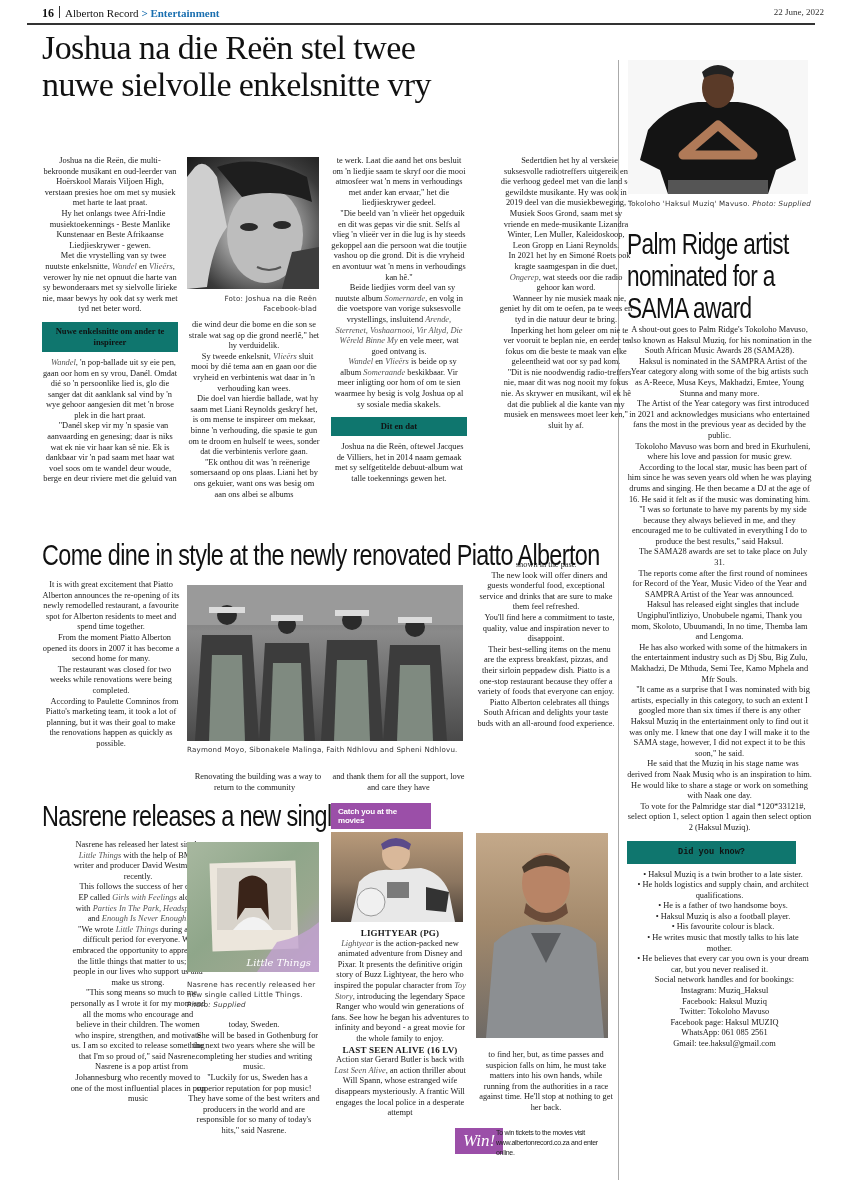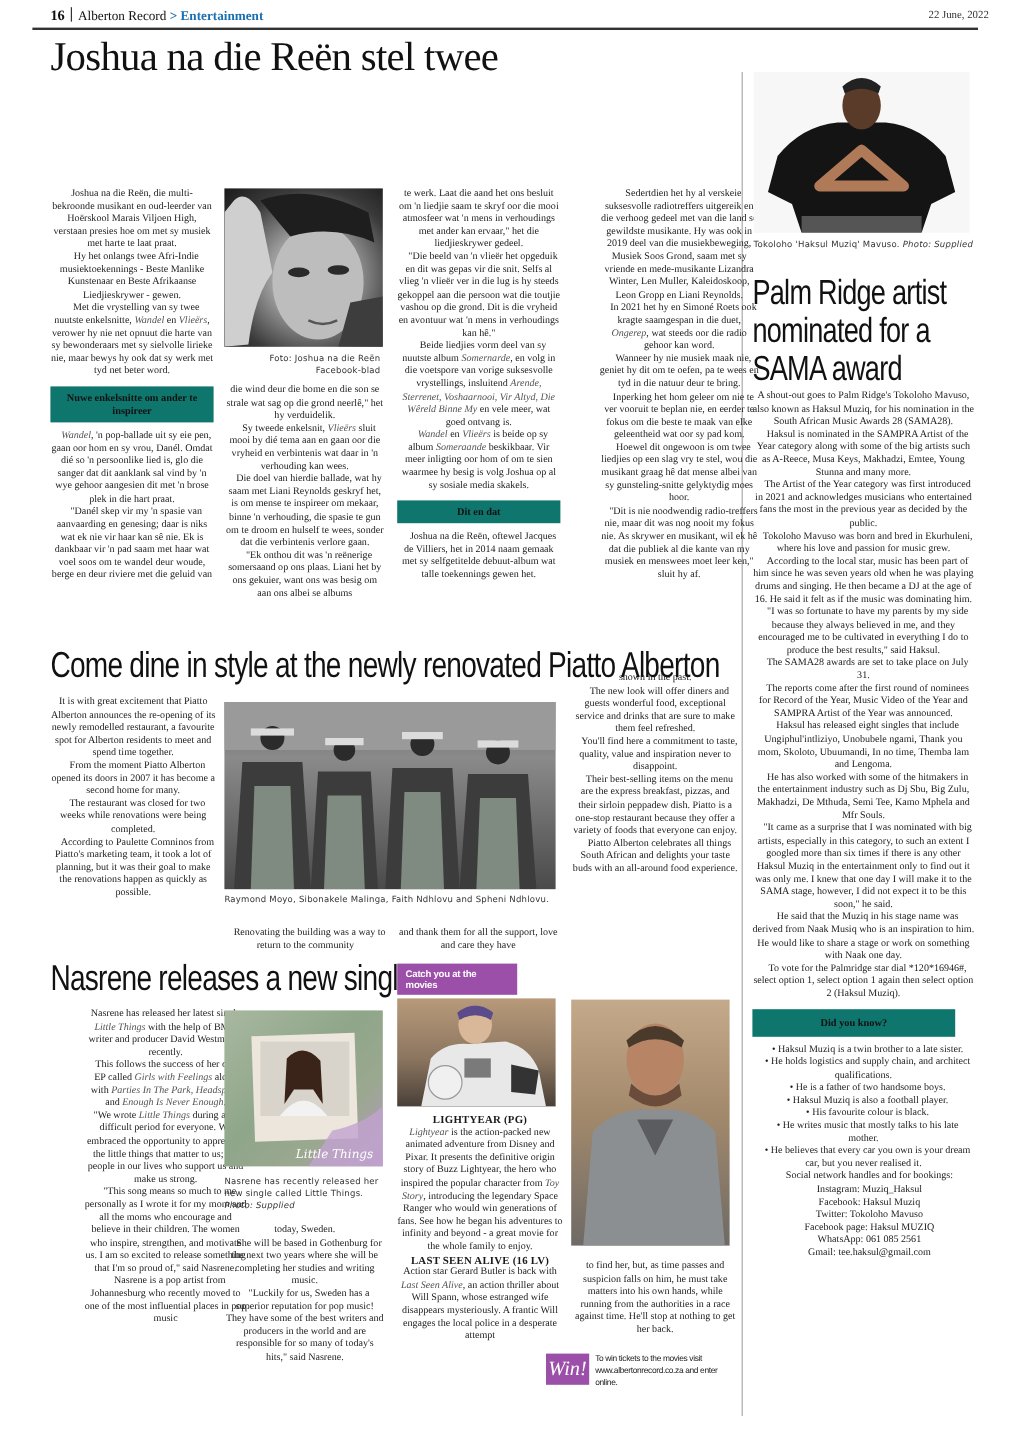--- a/index.html
+++ b/index.html
@@ -45,20 +45,21 @@
   <span class="section">&gt;</span>
   <span class="section">Entertainment</span>
   <span class="date">22 June, 2022</span>
 </div>
 <div class="abs header-rule"></div>
 
 <div class="vrule" style="left:618px; top:60px; height:1120px;"></div>
 
 <div class="abs" style="left:42px; top:29px; width:580px;">
   <div class="headline" style="font-family:'Liberation Serif',serif; font-size:34px; line-height:37px; letter-spacing:-0.6px;">Joshua na die Reën stel twee</div>
+  <div class="headline" style="font-family:'Liberation Serif',serif; font-size:34px; line-height:37px; letter-spacing:-0.6px;">nuwe sielvolle enkelsnitte vry</div>
 </div>
 
 <div class="abs body-text" style="left:42px; top:156px; width:136px;">
   <p class="first">Joshua na die Reën, die multi-bekroonde musikant en oud-leerder van Hoërskool Marais Viljoen High, verstaan presies hoe om met sy musiek met harte te laat praat.</p>
   <p>Hy het onlangs twee Afri-Indie musiektoekennings - Beste Manlike Kunstenaar en Beste Afrikaanse Liedjieskrywer - gewen.</p>
   <p><span>Met die vrystelling van sy twee nuutste enkelsnitte, </span><em>Wandel</em><span> en </span><em>Vlieërs</em><span>, verower hy nie net opnuut die harte van sy bewonderaars met sy sielvolle lirieke nie, maar bewys hy ook dat sy werk met tyd net beter word.</span></p>
   <div class="grey-box" style="margin:7px 0 6px 0;">Nuwe enkelsnitte om ander te inspireer</div>
   <p><em>Wandel</em><span>, 'n pop-ballade uit sy eie pen, gaan oor hom en sy vrou, Danél. Omdat dié so 'n persoonlike lied is, glo die sanger dat dit aanklank sal vind by 'n wye gehoor aangesien dit met 'n brose plek in die hart praat.</span></p>
   <p>"Danél skep vir my 'n spasie van aanvaarding en genesing; daar is niks wat ek nie vir haar kan sê nie. Ek is dankbaar vir 'n pad saam met haar wat voel soos om te wandel deur woude, berge en deur riviere met die geluid van</p>
 </div>
@@ -90,21 +91,20 @@
   <p><em>Wandel</em><span> en </span><em>Vlieërs</em><span> is beide op sy album </span><em>Someraande</em><span> beskikbaar. Vir meer inligting oor hom of om te sien waarmee hy besig is volg Joshua op al sy sosiale media skakels.</span></p>
   <div class="grey-box" style="margin:7px 0 6px 0;">Dit en dat</div>
   <p>Joshua na die Reën, oftewel Jacques de Villiers, het in 2014 naam gemaak met sy selfgetitelde debuut-album wat talle toekennings gewen het.</p>
 </div>
 
 <div class="abs body-text" style="left:498px; top:156px; width:136px;">
   <p>Sedertdien het hy al verskeie suksesvolle radiotreffers uitgereik en die verhoog gedeel met van die land se gewildste musikante. Hy was ook in 2019 deel van die musiekbeweging, Musiek Soos Grond, saam met sy vriende en mede-musikante Lizandra Winter, Len Muller, Kaleidoskoop, Leon Gropp en Liani Reynolds.</p>
   <p><span>In 2021 het hy en Simoné Roets ook kragte saamgespan in die duet, </span><em>Ongerep</em><span>, wat steeds oor die radio gehoor kan word.</span></p>
   <p>Wanneer hy nie musiek maak nie, geniet hy dit om te oefen, pa te wees en tyd in die natuur deur te bring.</p>
   <p>Inperking het hom geleer om nie te ver vooruit te beplan nie, en eerder te fokus om die beste te maak van elke geleentheid wat oor sy pad kom.</p>
-  <p>Hoewel dit ongewoon is om twee liedjies op een slag vry te stel, wou die musikant graag hê dat mense albei van sy gunsteling-snitte gelyktydig moes hoor.</p>
   <p>"Dit is nie noodwendig radio-treffers nie, maar dit was nog nooit my fokus nie. As skrywer en musikant, wil ek hê dat die publiek al die kante van my musiek en menswees moet leer ken," sluit hy af.</p>
 </div>
 
 <div class="photo" style="left:628px; top:60px; width:180px; height:134px; background:#f7f7f7;">
   <svg width="180" height="134" viewBox="0 0 180 134">
     <path d="M20 70 Q40 45 70 42 L110 42 Q140 45 160 70 L168 100 L148 110 L140 134 L40 134 L32 110 L12 100 Z" fill="#141414"></path>
     <ellipse cx="90" cy="28" rx="16" ry="20" fill="#5a3a28"></ellipse>
     <path d="M74 12 Q90 -2 106 12 L104 18 Q90 10 76 18 Z" fill="#222"></path>
     <path d="M55 95 L90 65 L125 95 Z" fill="none" stroke="#b07a58" stroke-width="9" stroke-linejoin="round"></path>
     <rect x="40" y="120" width="100" height="14" fill="#555"></rect>
@@ -124,22 +124,22 @@
   <p>The Artist of the Year category was first introduced in 2021 and acknowledges musicians who entertained fans the most in the previous year as decided by the public.</p>
   <p>Tokoloho Mavuso was born and bred in Ekurhuleni, where his love and passion for music grew.</p>
   <p>According to the local star, music has been part of him since he was seven years old when he was playing drums and singing. He then became a DJ at the age of 16. He said it felt as if the music was dominating him.</p>
   <p>"I was so fortunate to have my parents by my side because they always believed in me, and they encouraged me to be cultivated in everything I do to produce the best results," said Haksul.</p>
   <p>The SAMA28 awards are set to take place on July 31.</p>
   <p>The reports come after the first round of nominees for Record of the Year, Music Video of the Year and SAMPRA Artist of the Year was announced.</p>
   <p>Haksul has released eight singles that include Ungiphul'intliziyo, Unobubele ngami, Thank you mom, Skoloto, Ubuumandi, In no time, Themba lam and Lengoma.</p>
   <p>He has also worked with some of the hitmakers in the entertainment industry such as Dj Sbu, Big Zulu, Makhadzi, De Mthuda, Semi Tee, Kamo Mphela and Mfr Souls.</p>
   <p>"It came as a surprise that I was nominated with big artists, especially in this category, to such an extent I googled more than six times if there is any other Haksul Muziq in the entertainment only to find out it was only me. I knew that one day I will make it to the SAMA stage, however, I did not expect it to be this soon," he said.</p>
   <p>He said that the Muziq in his stage name was derived from Naak Musiq who is an inspiration to him. He would like to share a stage or work on something with Naak one day.</p>
-  <p>To vote for the Palmridge star dial *120*16946#, select option 1, select option 1 again then select option 2 (Haksul Muziq).</p>
-  <div class="grey-box" style="margin:7px 16px 6px 0; padding:6px 9px;">Did you know?</div>
+  <p>To vote for the Palmridge star dial *120*33121#, select option 1, select option 1 again then select option 2 (Haksul Muziq).</p>
+  <div class="grey-box" style="margin:7px 16px 6px 0; padding:6px 9px;font-family:Liberation Mono, monospace;">Did you know?</div>
   <div>
     <p>• Haksul Muziq is a twin brother to a late sister.</p>
     <p>• He holds logistics and supply chain, and architect qualifications.</p>
     <p>• He is a father of two handsome boys.</p>
     <p>• Haksul Muziq is also a football player.</p>
     <p>• His favourite colour is black.</p>
     <p>• He writes music that mostly talks to his late mother.</p>
     <p>• He believes that every car you own is your dream car, but you never realised it.</p>
   </div>
   <div style="padding-left:10px;">
@@ -268,14 +268,14 @@
     <path d="M50 70 Q70 90 90 70 L92 80 Q70 98 48 80 Z" fill="#6b4c3a"></path>
     <path d="M10 205 L18 110 Q40 88 70 92 Q100 88 120 110 L128 205 Z" fill="#8c8f92"></path>
     <path d="M55 100 L70 130 L85 100 Z" fill="#5a5c5f"></path>
   </svg>
 </div>
 
 <div class="abs body-text" style="left:477px; top:1050px; width:138px;">
   <p class="first">to find her, but, as time passes and suspicion falls on him, he must take matters into his own hands, while running from the authorities in a race against time. He'll stop at nothing to get her back.</p>
 </div>
 
-<div class="abs win-box" style="left:455px; top:1128px; width:36px; height:26px;">Win!</div>
+<div class="abs win-box" style="left:455px; top:1128px; width:48px; height:26px;">Win!</div>
 <div class="abs win-text" style="left:496px; top:1128px; width:122px;">To win tickets to the movies visit www.albertonrecord.co.za and enter online.</div>
 
 </body></html>

